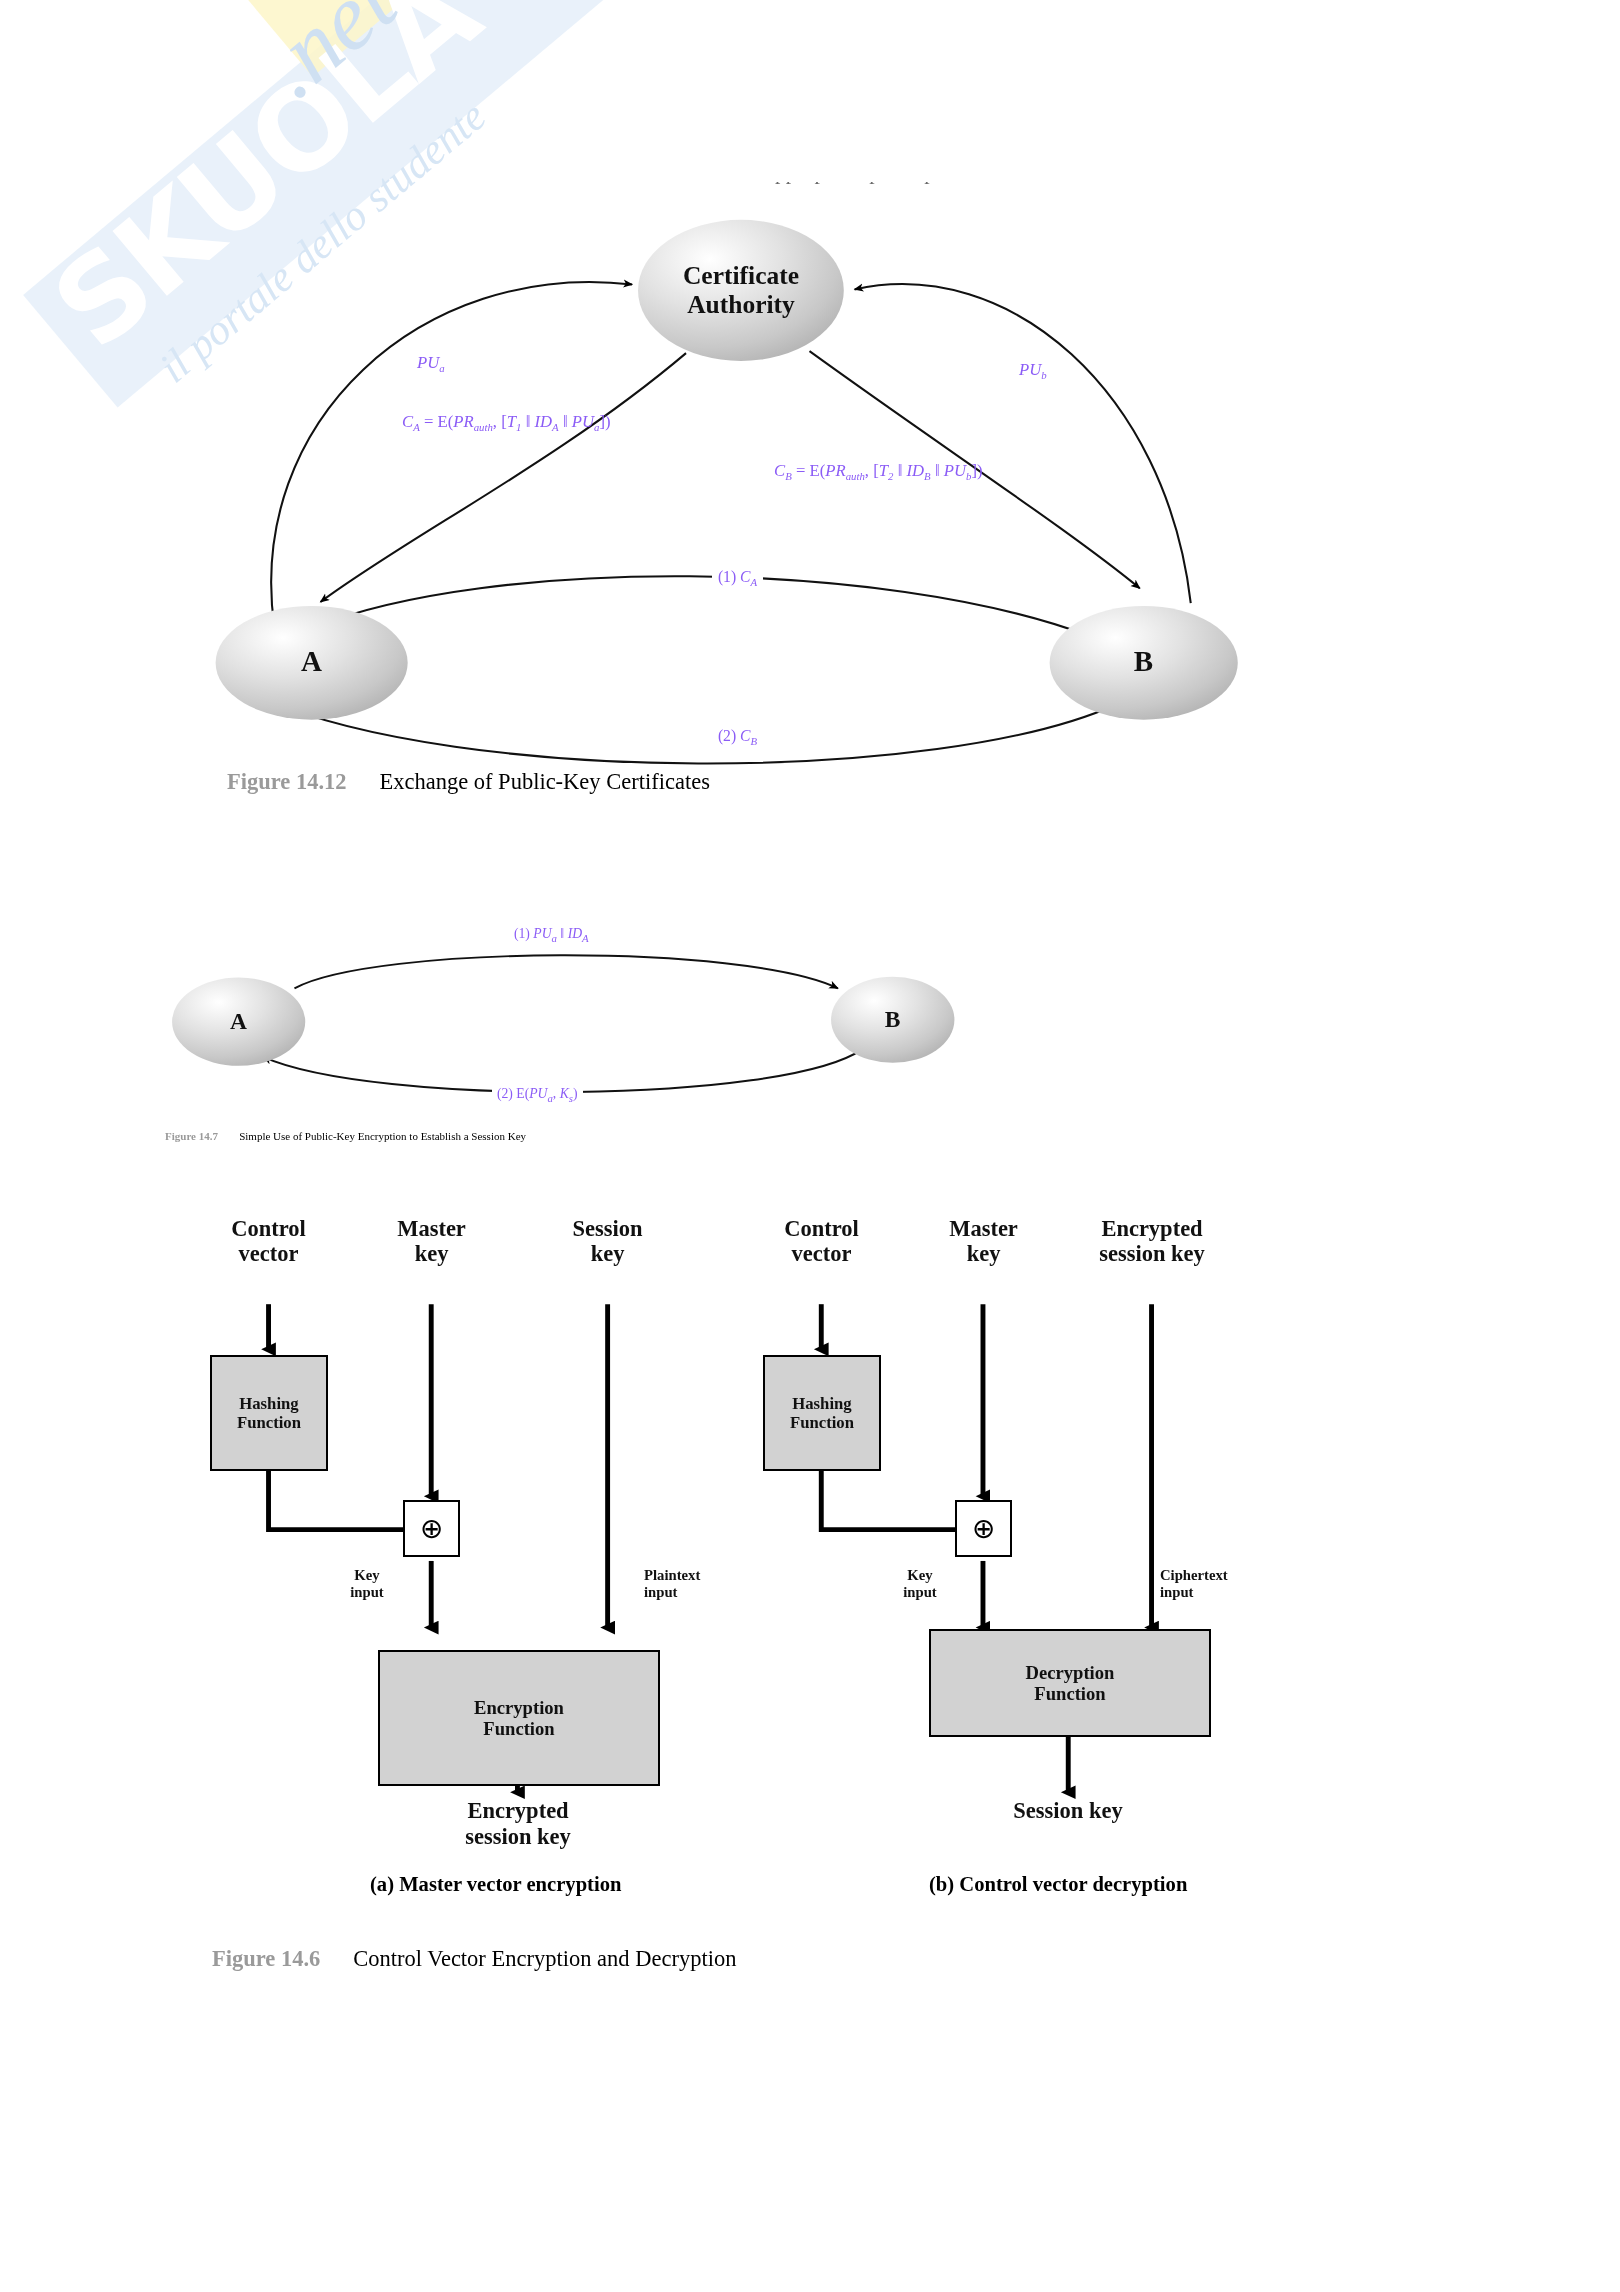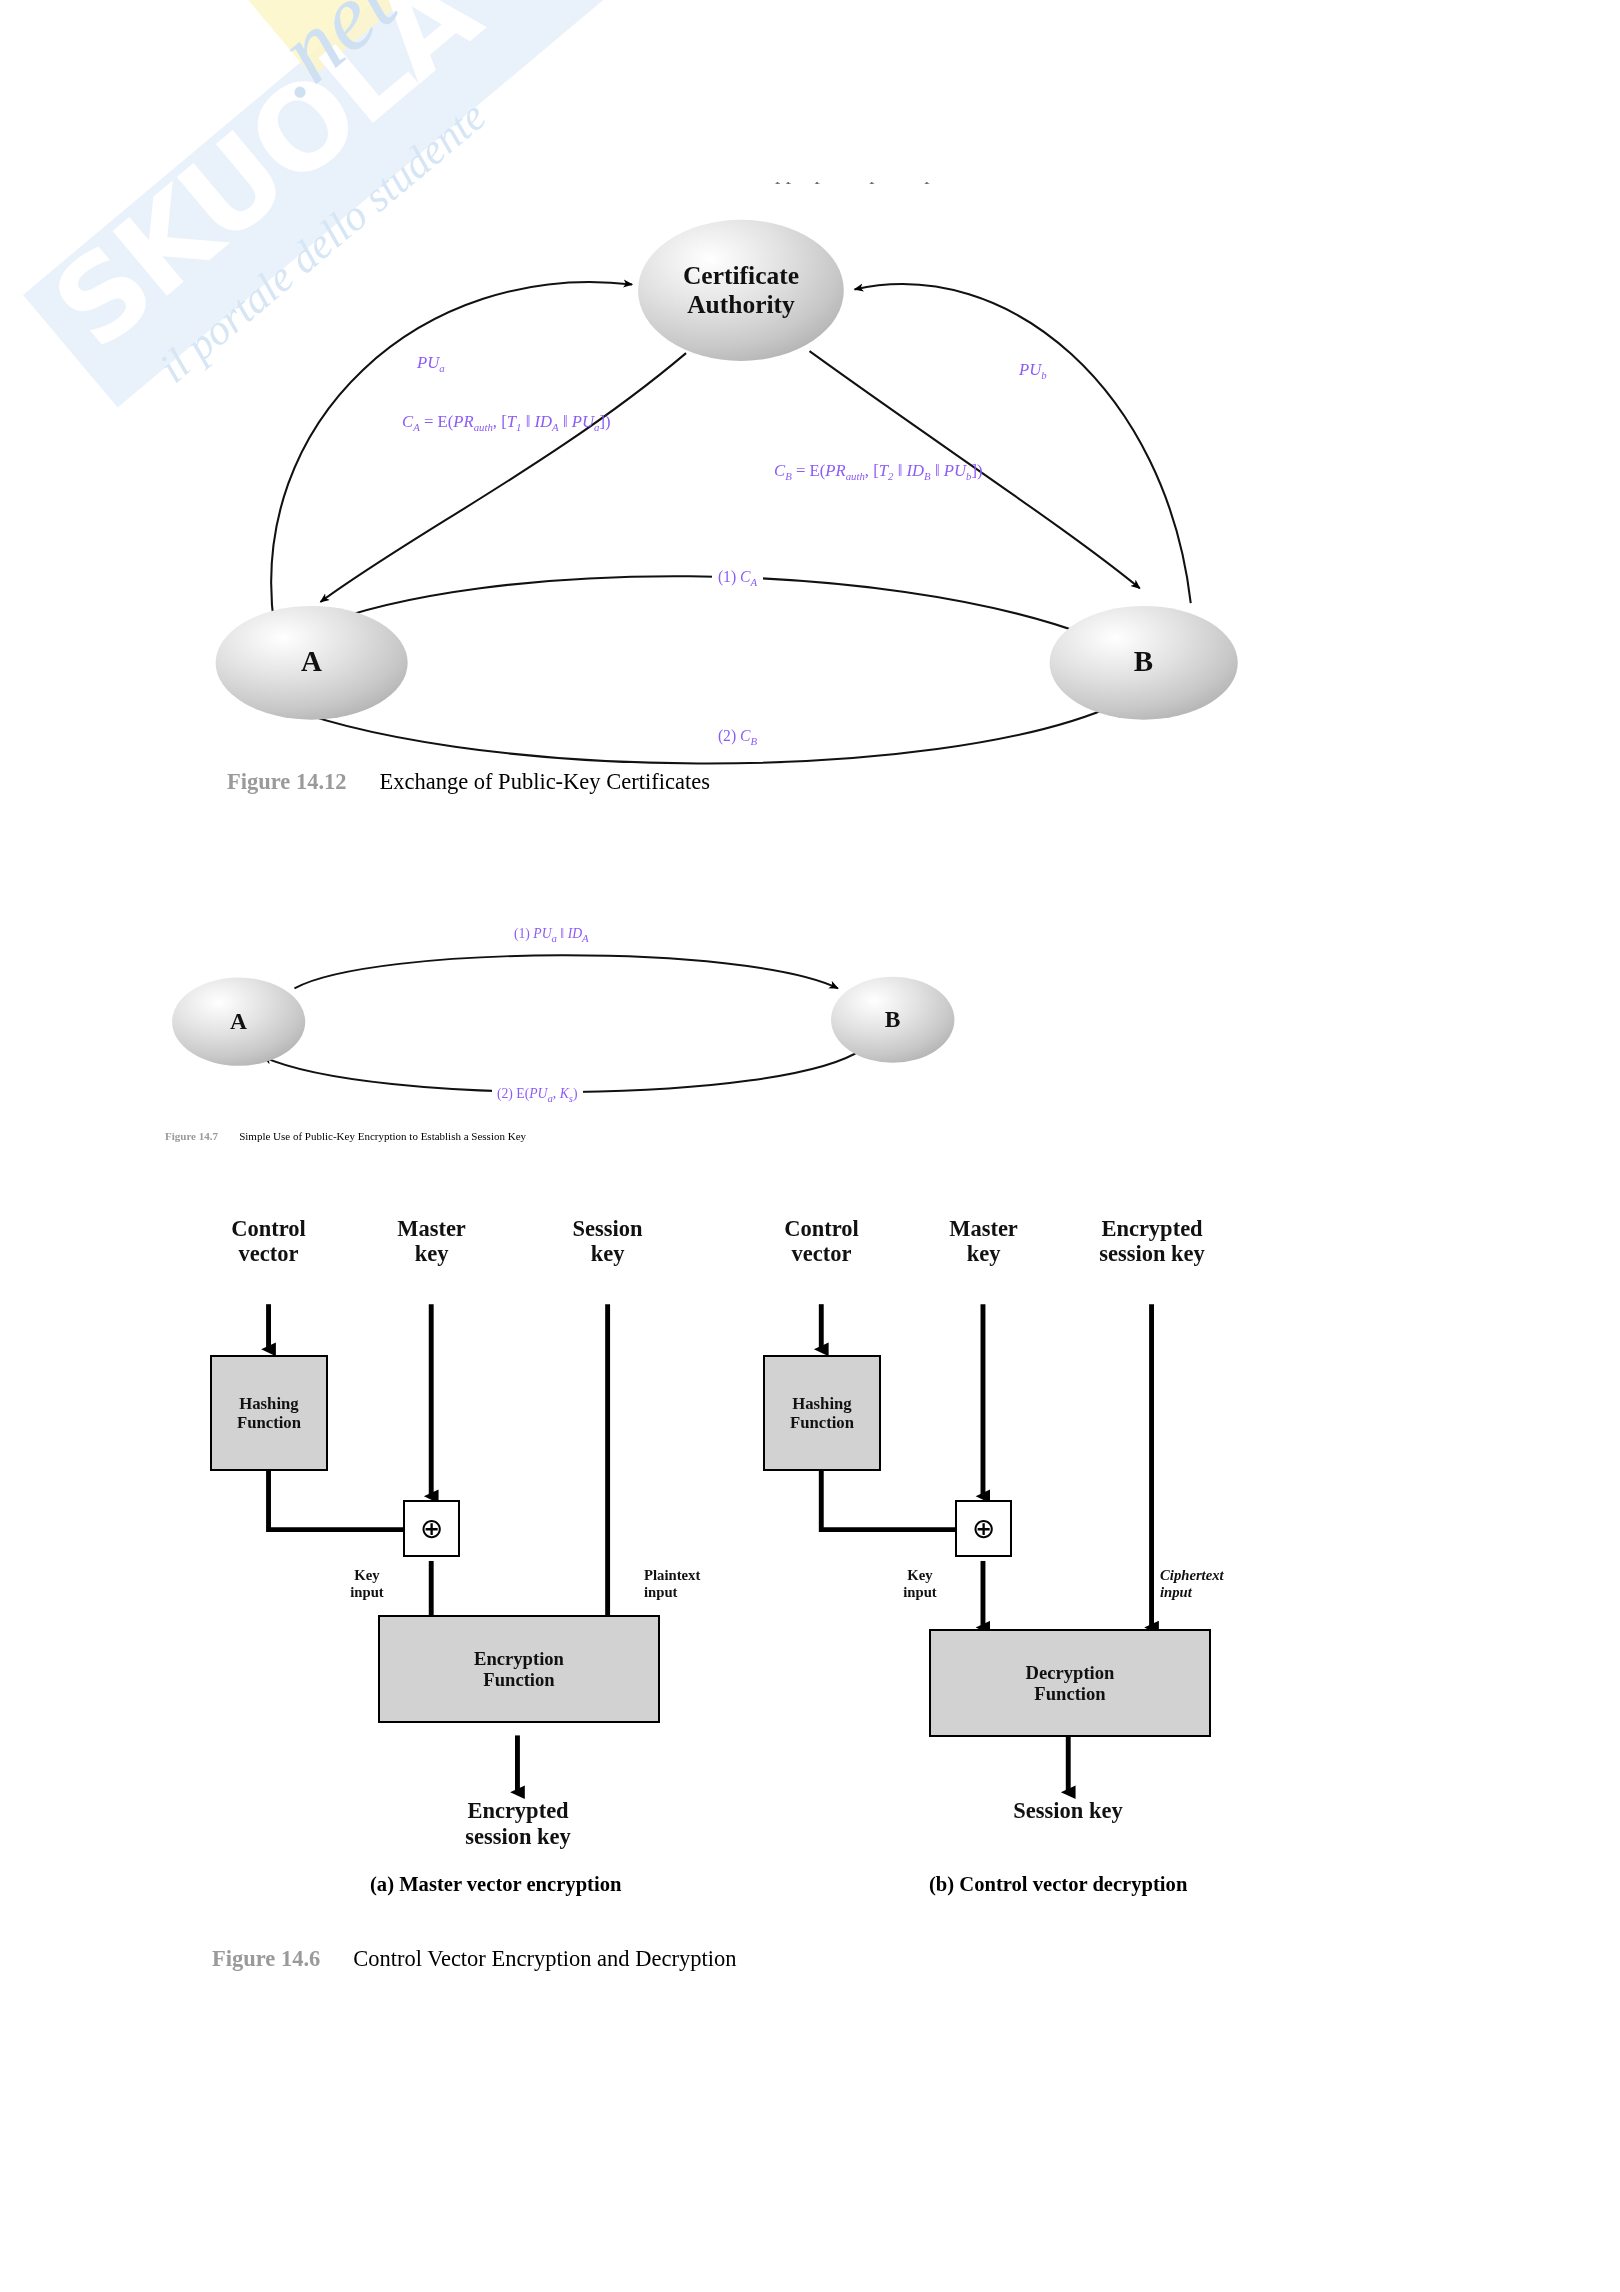--- a/index.html
+++ b/index.html
@@ -277,21 +277,21 @@
 
     <div class="io-lbl" style="left:323px;top:361px;width:88px;">
       <div>Key</div>
       <div>input</div>
     </div>
     <div class="io-lbl" style="left:616px;top:361px;width:108px;text-align:left;margin-left:28px;">
       <div>Plaintext</div>
       <div>input</div>
     </div>
 
-    <div class="box func" style="left:378px;top:409px;width:282px;height:108px;">
+    <div class="box func" style="left:378px;top:444px;width:282px;height:136px;">
       <div>
         <div>Encryption</div>
         <div>Function</div>
       </div>
     </div>
 
     <div class="out-lbl" style="left:420px;top:592px;width:196px;">
       <div>Encrypted</div>
       <div>session key</div>
     </div>
@@ -317,21 +317,21 @@
     </div>
 
     <div class="xorbox" style="left:955px;top:294px;width:57px;height:57px;">
       <span class="glyph">⊕</span>
     </div>
 
     <div class="io-lbl" style="left:876px;top:361px;width:88px;">
       <div>Key</div>
       <div>input</div>
     </div>
-    <div class="io-lbl" style="left:1160px;top:361px;width:118px;text-align:left;font-style:italic;">
+    <div class="io-lbl" style="left:1160px;top:361px;width:118px;text-align:left;">
       <div>Ciphertext</div>
       <div>input</div>
     </div>
 
     <div class="box func" style="left:929px;top:423px;width:282px;height:108px;">
       <div>
         <div>Decryption</div>
         <div>Function</div>
       </div>
     </div>

